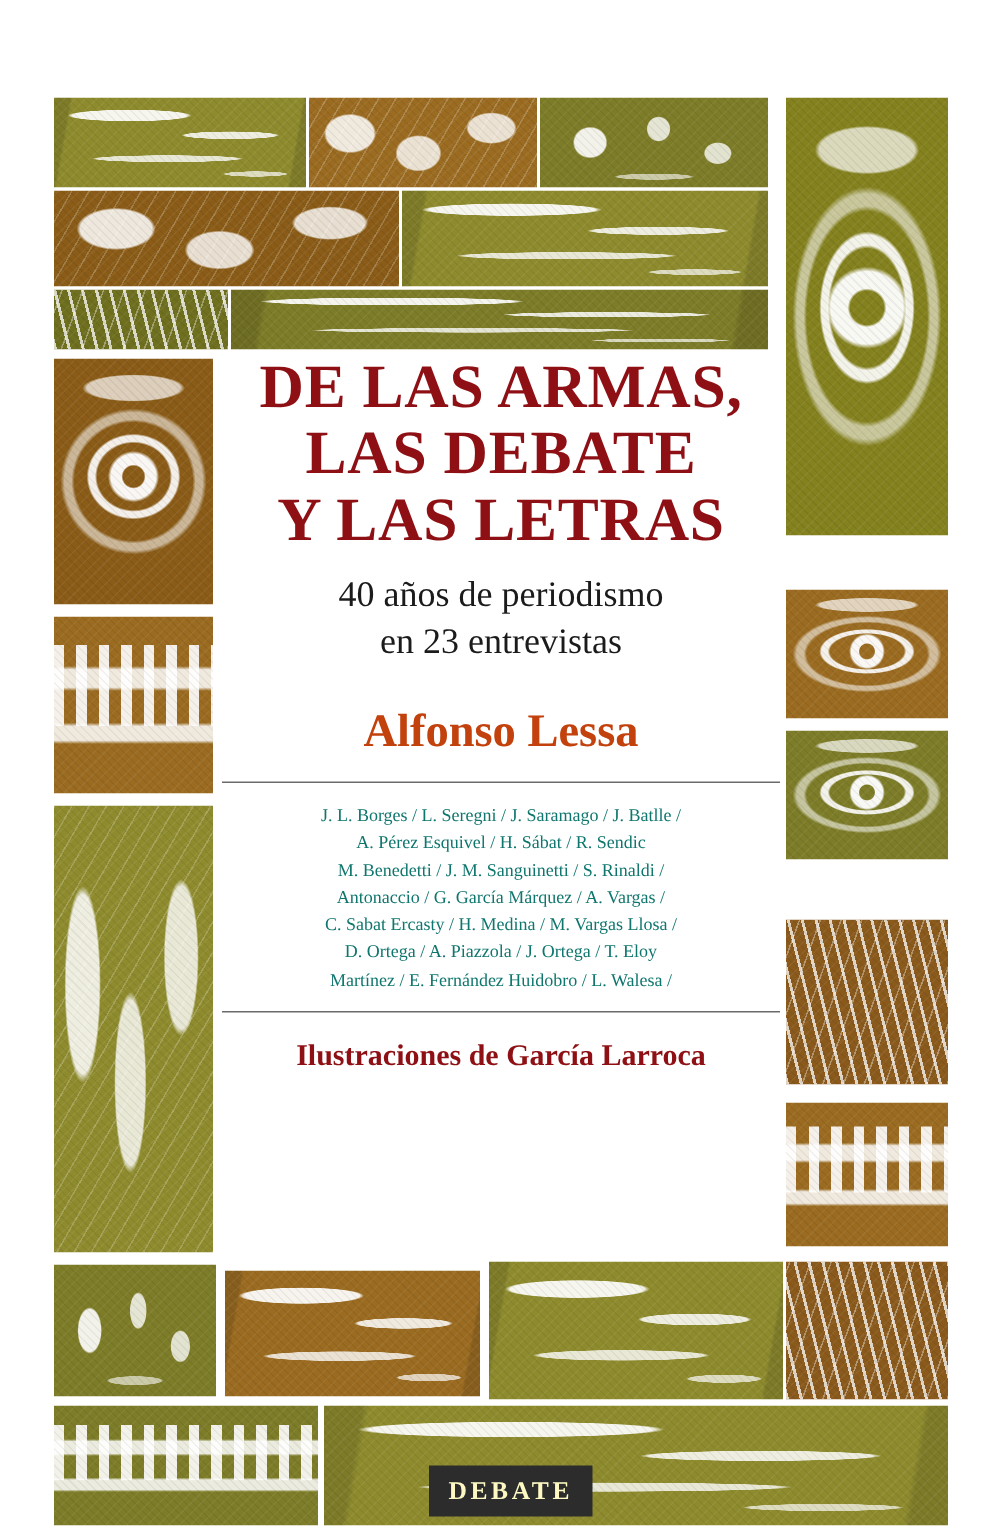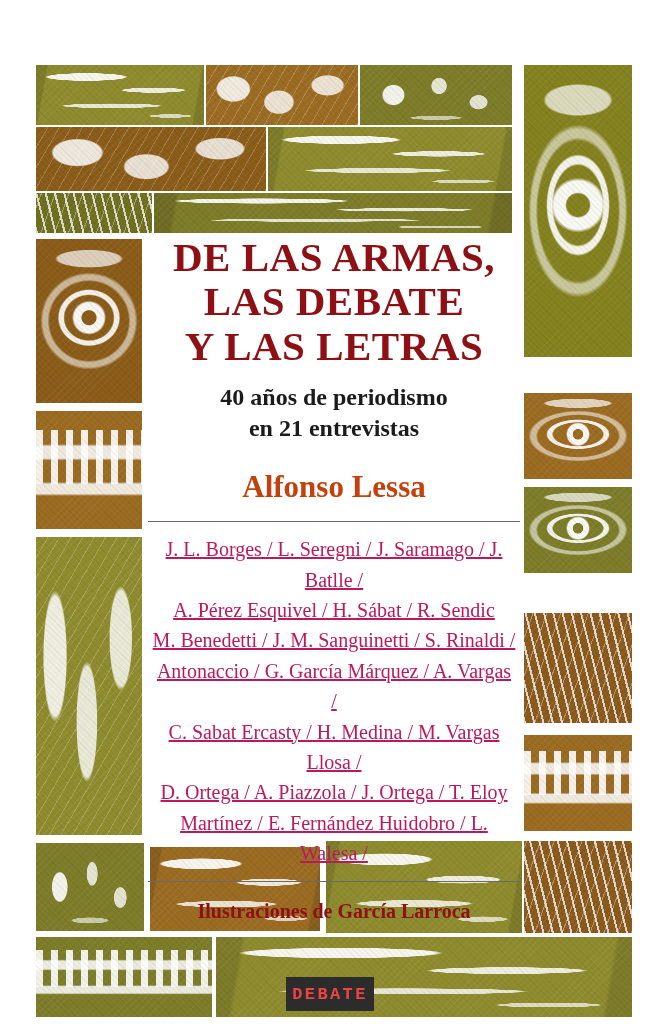--- a/index.html
+++ b/index.html
@@ -99,55 +99,54 @@
     letter-spacing: .5px;
     margin: 0 0 14px 0;
   }
   #title .l { display: block; }
   #subtitle {
     color: #1b1b1b;
     font-size: 24px;
     line-height: 1.28;
     margin: 0 0 26px 0;
   }
-  #subtitle .l { display: block; font-weight: bold; }
+  #subtitle .l { display: block; }
   #author {
     color: #c2410c;
     font-weight: bold;
     font-size: 31px;
     margin: 0 0 16px 0;
   }
   .rule {
     height: 1px;
     background: #6a6a6a;
     width: 100%;
     margin: 0 auto;
   }
   #contrib {
-    color: #be185d;
-    font-size: 20px;
+    color: #0f766e;
+    font-size: 12px;
     line-height: 1.52;
     padding: 12px 4px 12px 4px;
-    text-decoration: underline;
   }
   #illus {
     color: #8e1014;
     font-weight: bold;
     font-size: 20px;
     padding: 18px 0 4px 0;
   }
 
   
   #logo {
     position: absolute;
     left: 286px; top: 948px;
-    width: 88px; height: 34px;
+    width: 109px; height: 34px;
     background: #2c2c2c;
-    color: #ef4444;
-    font-family: Liberation Mono, monospace;
+    color: #fef9c3;
+    font-family: Liberation Serif, serif;
     font-size: 17px;
     letter-spacing: 2.4px;
     font-weight: bold;
     display: flex;
     align-items: center;
     justify-content: center;
     z-index: 6;
   }
 </style>
 </head>
@@ -248,21 +247,21 @@
   <div id="textblock">
 
     <h1 id="title">
       <span class="l">DE LAS ARMAS,</span>
       <span class="l">LAS DEBATE</span>
       <span class="l">Y LAS LETRAS</span>
     </h1>
 
     <div id="subtitle">
       <span class="l">40 años de periodismo</span>
-      <span class="l">en 21 entrevistas</span>
+      <span class="l">en 23 entrevistas</span>
     </div>
 
     <div id="author">Alfonso Lessa</div>
 
     <div class="rule"></div>
 
     <div id="contrib">
       <div>J. L. Borges / L. Seregni / J. Saramago / J. Batlle /</div>
       <div>A. Pérez Esquivel / H. Sábat / R. Sendic</div>
       <div>M. Benedetti / J. M. Sanguinetti / S. Rinaldi /</div>

